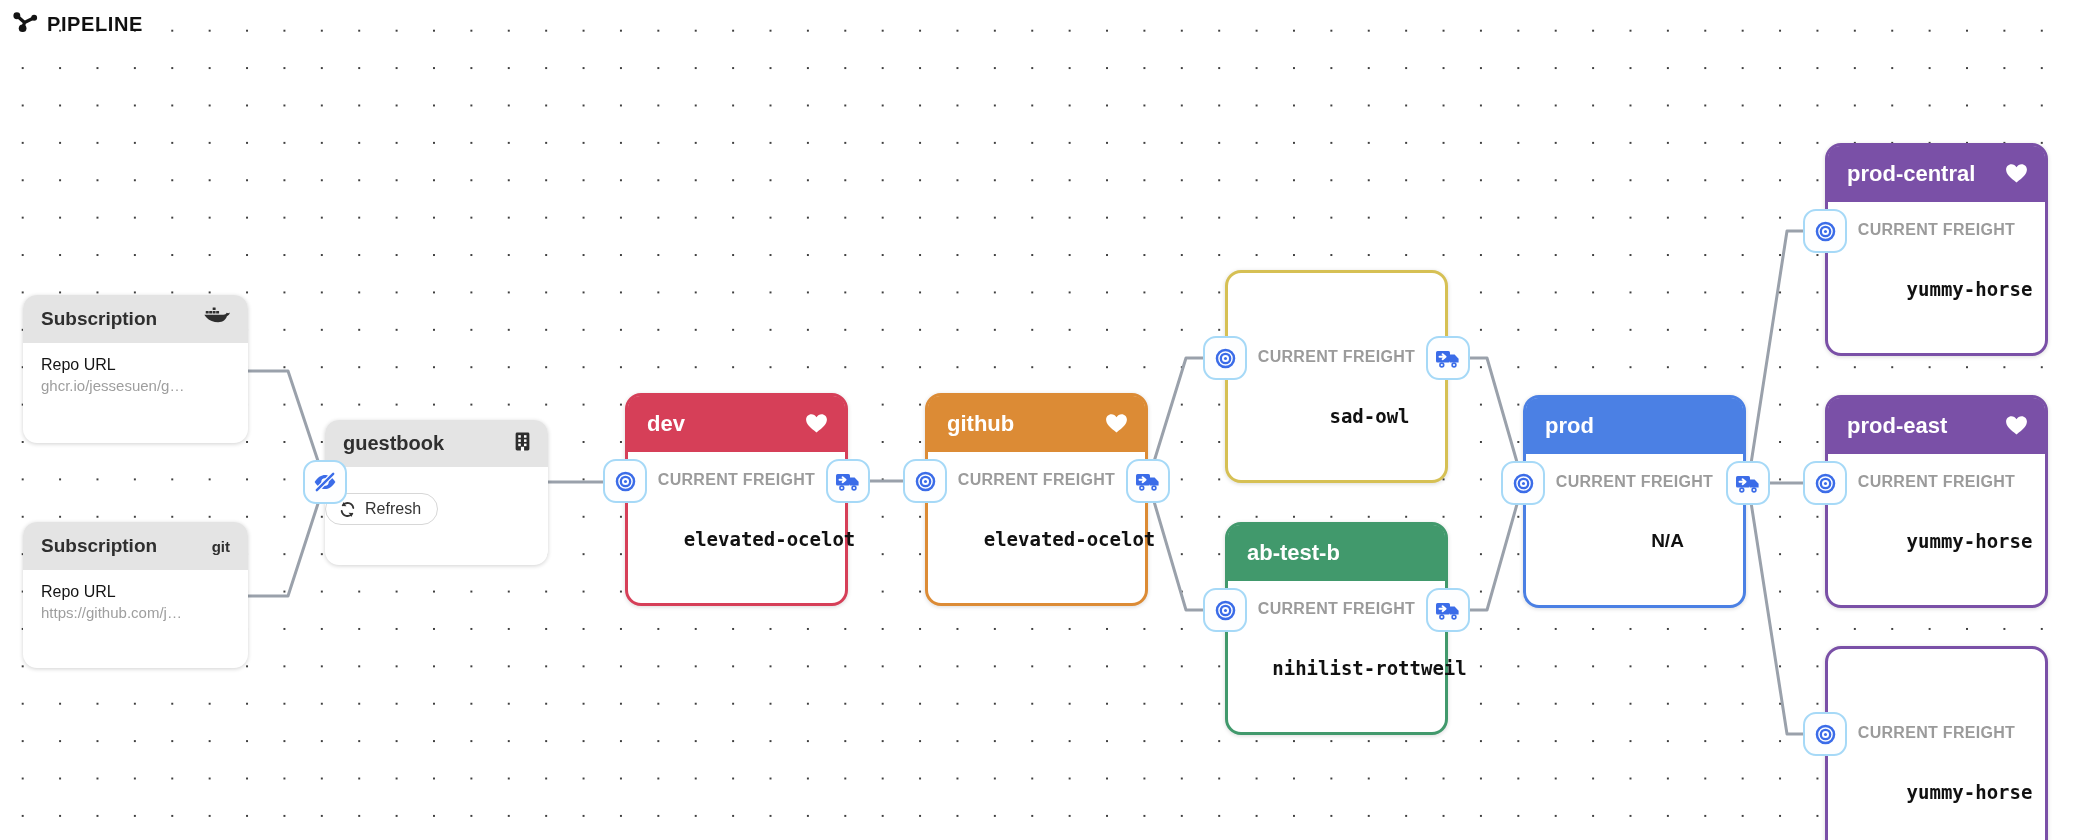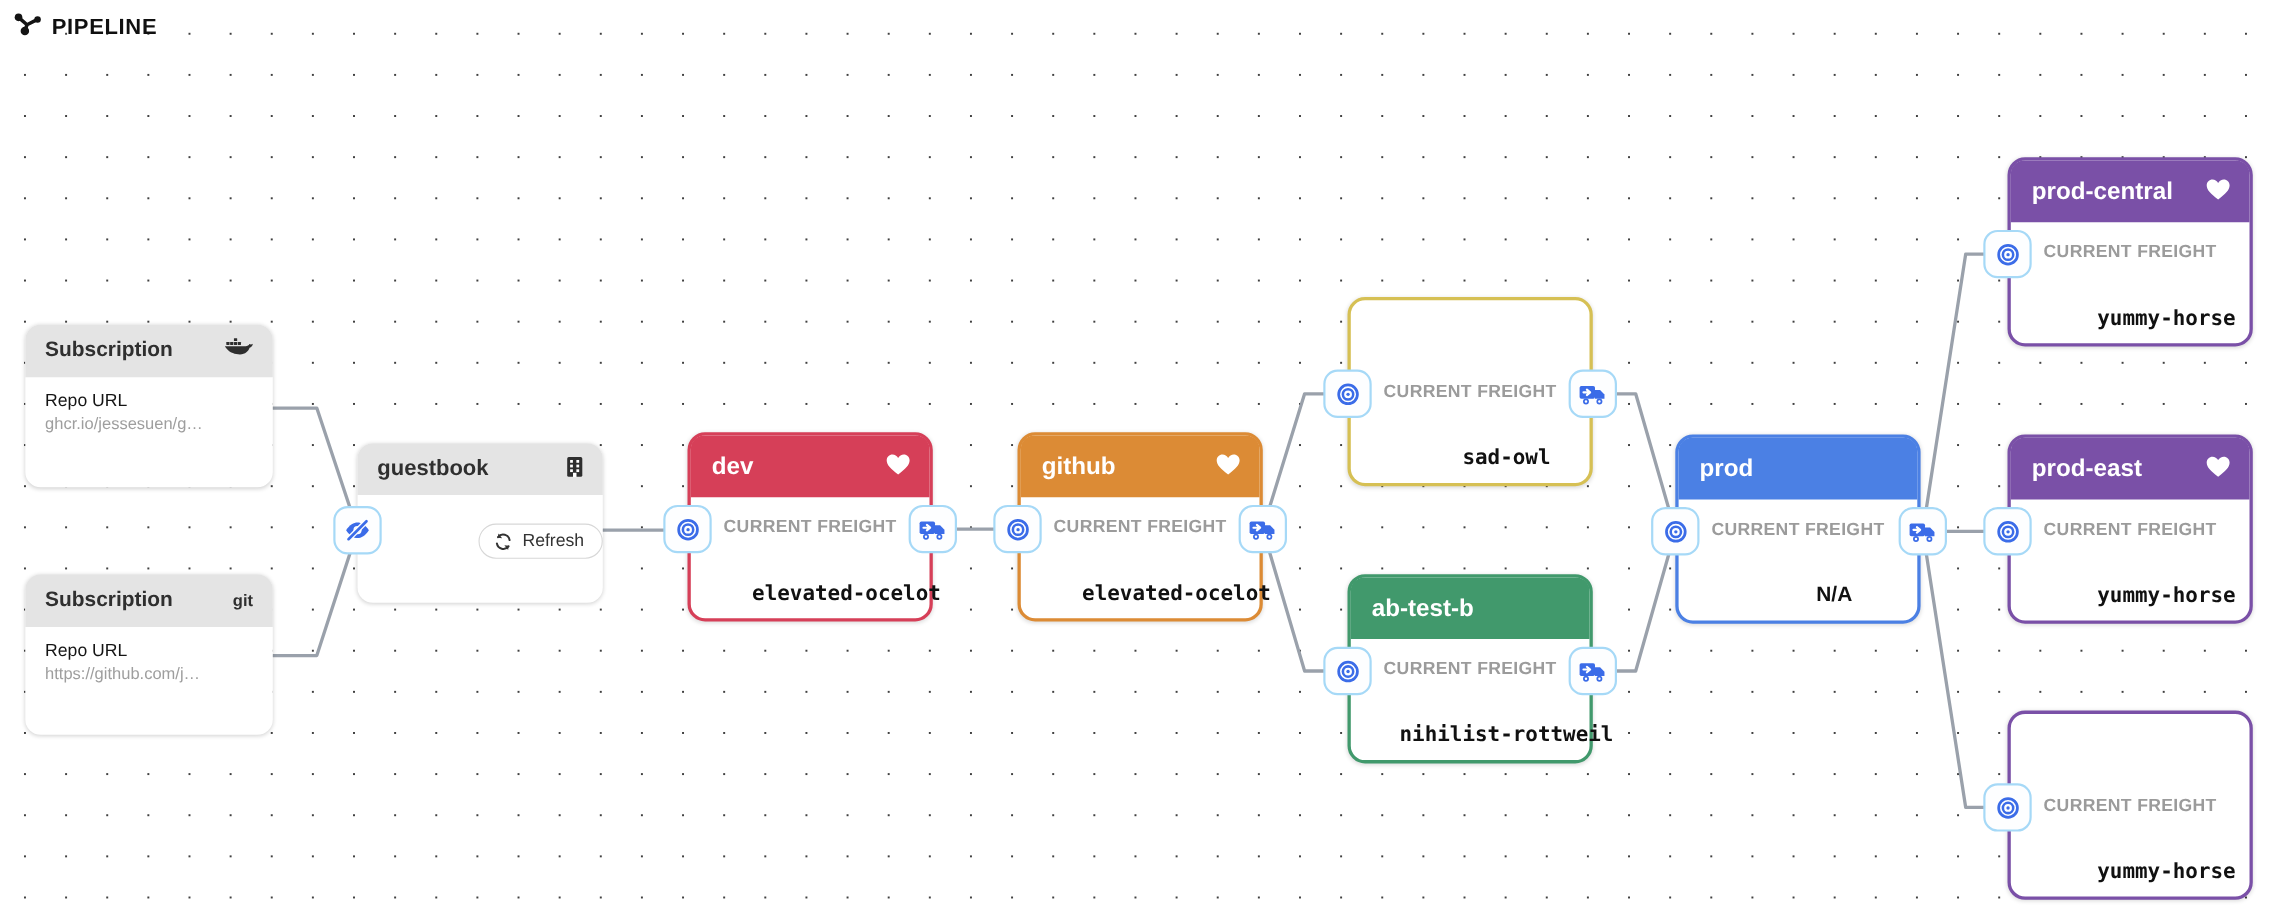--- a/index.html
+++ b/index.html
@@ -40,21 +40,21 @@
   
   .refresh-btn {
     display:inline-flex; align-items:center; gap:9px;
     border:1.5px solid #d7d7d7; border-radius:17px; background:#fff;
     padding:6px 16px 6px 13px; font-size:16px; color:#333; cursor:pointer;
     font-family:"Liberation Sans", sans-serif;
   }
 
   
   .stage {
-    position:absolute; z-index:2; width:223px; height:172px;
+    position:absolute; z-index:2; width:223px; height:213px;
     border:3px solid #888; border-radius:16px; background:#fff;
     box-shadow:0 1px 4px rgba(0,0,0,0.15);
   }
   .stage-header {
     height:56px; border-radius:12px 12px 0 0; display:flex; align-items:center;
     justify-content:space-between; padding:0 16px 0 19px;
   }
   .stage-header .stage-name { color:#fff; font-size:22px; font-weight:700; }
   .cf-label {
     position:absolute; left:0; top:75px; width:100%; text-align:center;
@@ -130,37 +130,37 @@
     <div class="card-header">
       <span class="name">Subscription</span>
       <span class="git-tag">git</span>
     </div>
     <div class="card-body">
       <div class="repo-label">Repo URL</div>
       <div class="repo-url">https://github.com/j…</div>
     </div>
   </div>
 
-  <div class="card" style="left:325px; top:403px; width:223px; height:145px;">
+  <div class="card" style="left:325px; top:420px; width:223px; height:145px;">
     <div class="card-header" style="height:47px;">
       <span class="name" style="font-size:20px;">guestbook</span>
       <span>
         <svg width="15" height="19" viewBox="0 0 14 18">
           <rect x="0.5" y="0.5" width="13" height="17" rx="1.4" fill="#2e2e2e"></rect>
           <rect x="3" y="3" width="2.4" height="2.4" fill="#fff"></rect>
           <rect x="8.4" y="3" width="2.4" height="2.4" fill="#fff"></rect>
           <rect x="3" y="7" width="2.4" height="2.4" fill="#fff"></rect>
           <rect x="8.4" y="7" width="2.4" height="2.4" fill="#fff"></rect>
           <rect x="3" y="11" width="2.4" height="2.4" fill="#fff"></rect>
           <rect x="8.4" y="11" width="2.4" height="2.4" fill="#fff"></rect>
           <rect x="5.5" y="14" width="3" height="4" fill="#fff"></rect>
         </svg>
       </span>
     </div>
-    <div style="display:flex; justify-content:flex-end; padding-top:26px;">
+    <div style="display:flex; justify-content:flex-start; padding-top:26px;">
       <button class="refresh-btn">
         <span style="display:inline-flex;">
           <svg width="17" height="17" viewBox="0 0 20 20">
             <path d="M16.8 8.2 A7 7 0 0 0 4.4 5.0" fill="none" stroke="#333" stroke-width="2.2" stroke-linecap="round"></path>
             <path d="M4.8 1.2 L4.2 5.8 L8.8 6.2 Z" fill="#333"></path>
             <path d="M3.2 11.8 A7 7 0 0 0 15.6 15.0" fill="none" stroke="#333" stroke-width="2.2" stroke-linecap="round"></path>
             <path d="M15.2 18.8 L15.8 14.2 L11.2 13.8 Z" fill="#333"></path>
           </svg>
         </span>
         <span>Refresh</span>

